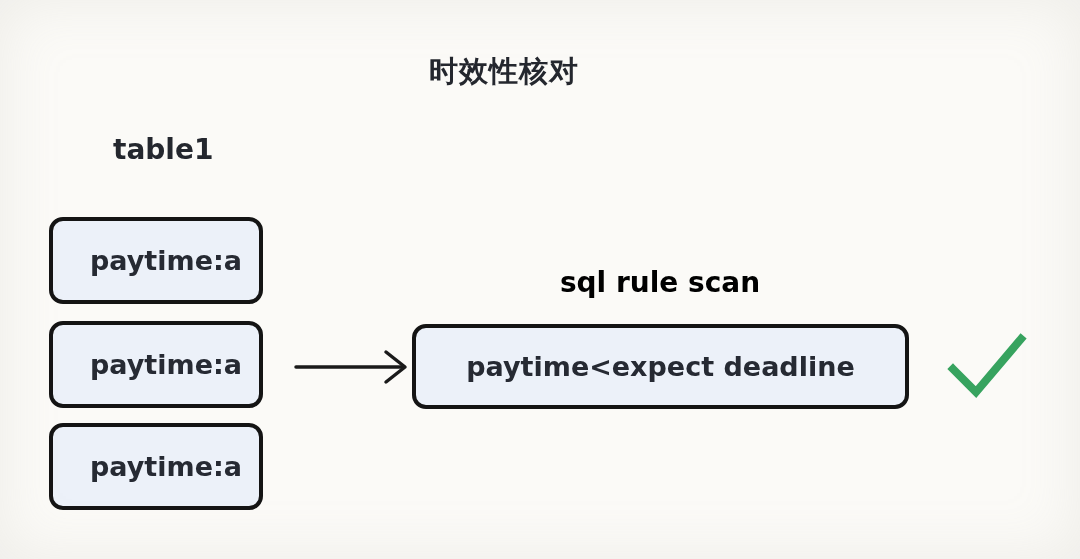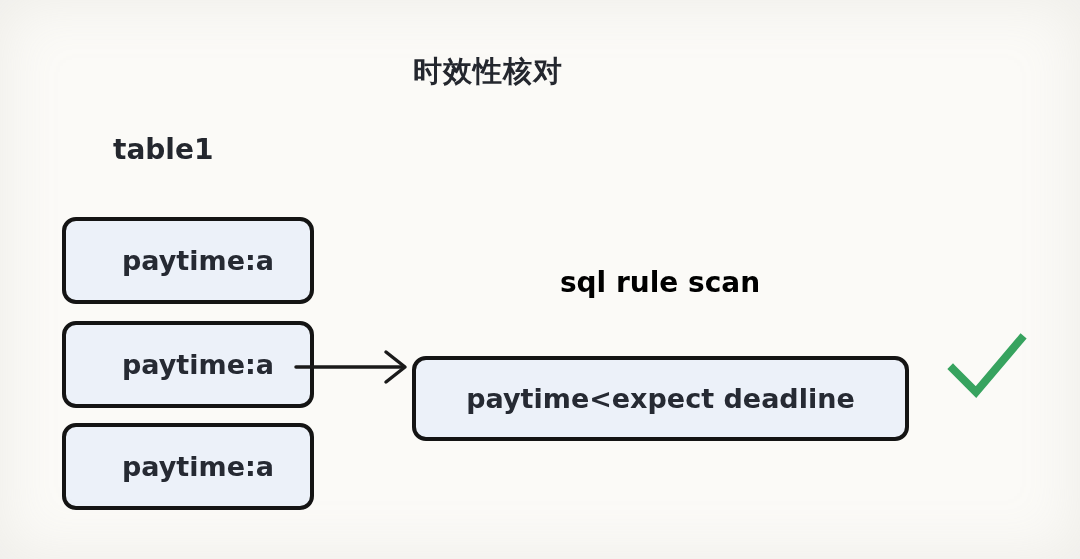--- a/index.html
+++ b/index.html
@@ -19,21 +19,21 @@
   .canvas::after {
     content: "";
     position: absolute;
     inset: 0;
     pointer-events: none;
     box-shadow: inset 0 0 60px rgba(180,175,165,0.18);
   }
   .title {
     position: absolute;
     top: 52px;
-    left: 488px;
+    left: 504px;
     transform: translateX(-50%);
     font-size: 29px;
     font-weight: 700;
     color: #24272e;
     letter-spacing: 1px;
     white-space: nowrap;
   }
   .table-label {
     position: absolute;
     top: 133px;
@@ -50,40 +50,39 @@
     border: 4px solid #141414;
     border-radius: 14px;
     display: flex;
     align-items: center;
     justify-content: center;
     font-size: 27px;
     font-weight: 700;
     color: #262a33;
     white-space: nowrap;
   }
-  .row-box { left: 62px; width: 252px; height: 87px; padding-left: 20px; }
+  .row-box { left: 49px; width: 214px; height: 87px; padding-left: 20px; }
   .row-box.r0 { top: 217px; }
   .row-box.r1 { top: 321px; }
   .row-box.r2 { top: 423px; }
   .scan-label {
     position: absolute;
     top: 266px;
     left: 660px;
     transform: translateX(-50%);
     font-size: 28px;
     font-weight: 700;
     color: #000000;
     white-space: nowrap;
   }
   .rule-box {
     left: 412px;
     top: 324px;
     width: 497px;
     height: 85px;
-    margin-top: 32px;
   }
   .svg-layer {
     position: absolute;
     inset: 0;
     width: 1080px;
     height: 559px;
   }
 </style>
 </head>
 <body>

